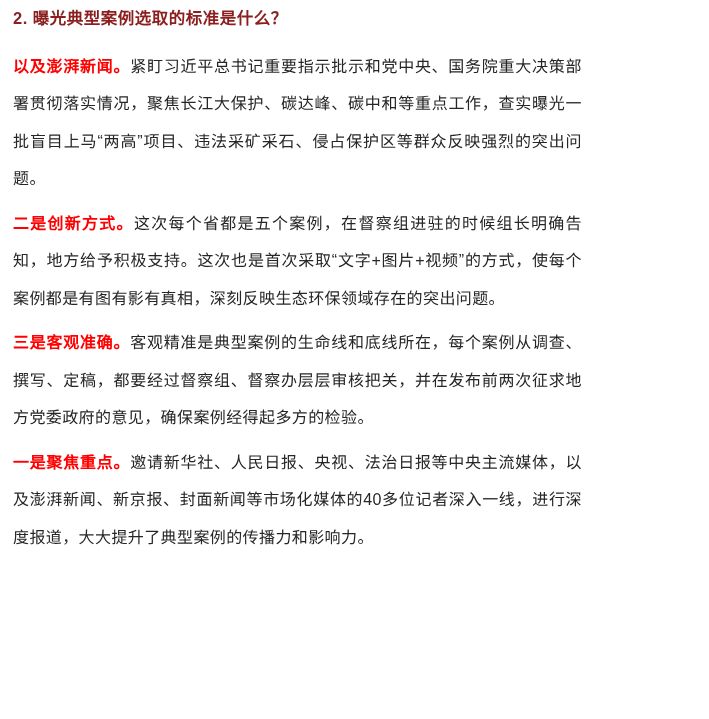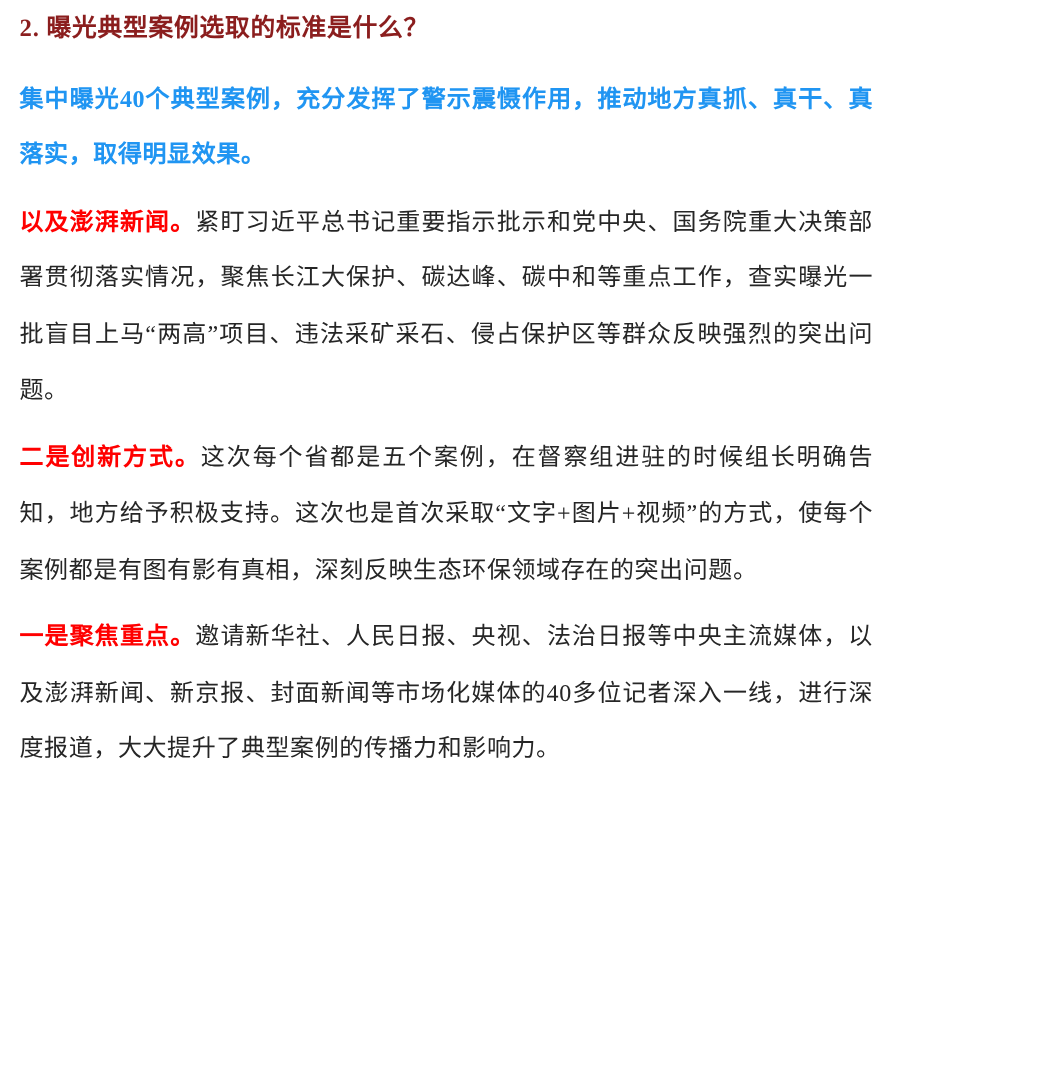--- a/index.html
+++ b/index.html
@@ -7,21 +7,21 @@
     padding: 0;
     background: #ffffff;
   }
   .article {
     width: 596px;
     height: 719px;
     box-sizing: border-box;
     padding: 0 14px 0 13px;
     overflow: hidden;
     background: var(--bg-color, #ffffff);
-    font-family: Liberation Serif, serif;
+    font-family: Liberation Sans, sans-serif;
     font-size: 16px;
     color: var(--body-color, #262626);
   }
   .article-title {
     margin: 0 0 10px 0;
     font-size: 16.5px;
     font-weight: bold;
     line-height: 37.5px;
     color: var(--title-color, #8B1E1E);
     letter-spacing: 0.5px;
@@ -45,18 +45,18 @@
   .article-body p .ptext {
     color: inherit;
   }
 </style>
 </head>
 <body>
 
 <div class="article">
   <h2 class="article-title">2. 曝光典型案例选取的标准是什么？</h2>
   <div class="article-body" id="article-body">
-      <p class="highlight"><span class="ptext">集中曝光40个典型案例，充分发挥了警示震慑作用，推动地方真抓、真干、真落实，取得明显效果。</span></p>
       <p class="body"><strong class="lead">以及澎湃新闻。</strong><span class="ptext">紧盯习近平总书记重要指示批示和党中央、国务院重大决策部署贯彻落实情况，聚焦长江大保护、碳达峰、碳中和等重点工作，查实曝光一批盲目上马“两高”项目、违法采矿采石、侵占保护区等群众反映强烈的突出问题。</span></p>
       <p class="body"><strong class="lead">二是创新方式。</strong><span class="ptext">这次每个省都是五个案例，在督察组进驻的时候组长明确告知，地方给予积极支持。这次也是首次采取“文字+图片+视频”的方式，使每个案例都是有图有影有真相，深刻反映生态环保领域存在的突出问题。</span></p>
+      <p class="body"><strong class="lead">三是客观准确。</strong><span class="ptext">客观精准是典型案例的生命线和底线所在，每个案例从调查、撰写、定稿，都要经过督察组、督察办层层审核把关，并在发布前两次征求地方党委政府的意见，确保案例经得起多方的检验。</span></p>
       <p class="body"><strong class="lead">一是聚焦重点。</strong><span class="ptext">邀请新华社、人民日报、央视、法治日报等中央主流媒体，以及澎湃新闻、新京报、封面新闻等市场化媒体的40多位记者深入一线，进行深度报道，大大提升了典型案例的传播力和影响力。</span></p>
     </div>
 </div>
 
 </body></html>

